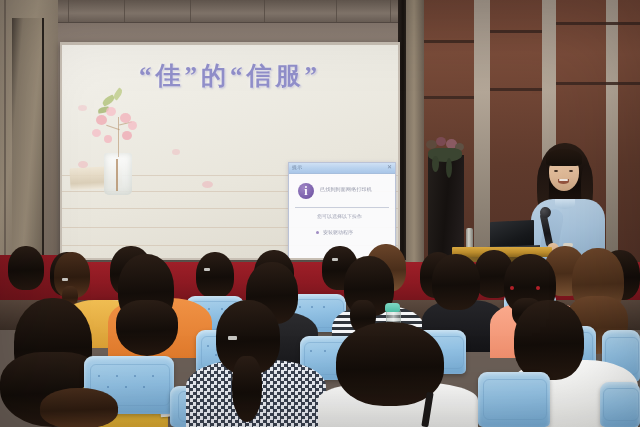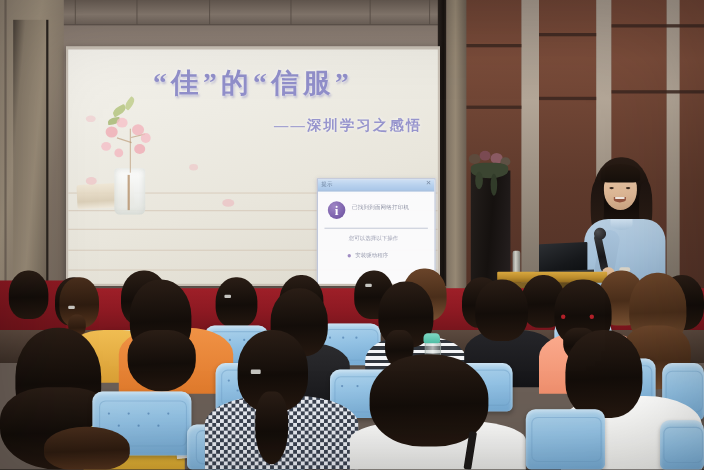--- a/index.html
+++ b/index.html
@@ -376,21 +376,20 @@
       <div class="blossom" style="left:60px;top:86px;width:10px;height:9px;background:#f0a9b3;"></div>
       <div class="blossom" style="left:30px;top:84px;width:9px;height:8px;background:#f5bec6;"></div>
       <div class="blossom" style="left:42px;top:90px;width:8px;height:8px;background:#f3b6bf;"></div>
       <div class="blossom" style="left:16px;top:116px;width:10px;height:7px;background:#f2b3bc;opacity:.5;"></div>
       <div class="blossom" style="left:140px;top:136px;width:11px;height:7px;background:#eda9b3;opacity:.45;"></div>
       <div class="blossom" style="left:16px;top:60px;width:9px;height:6px;background:#f2b7c0;opacity:.4;"></div>
       <div class="blossom" style="left:110px;top:104px;width:8px;height:6px;background:#f0b0ba;opacity:.4;"></div>
     </div>
 
     <div class="slide-title">“佳”的“信服”</div>
-    <div class="slide-subtitle">——深圳学习之感悟</div>
 
     <div class="slide-dialog">
       <div class="dlg-titlebar">
         <span class="dlg-caption">提示</span>
         <span class="dlg-close">✕</span>
       </div>
       <div class="dlg-icon">i</div>
       <div class="dlg-msg">已找到到面网络打印机</div>
       <div class="dlg-sep"></div>
       <div class="dlg-sub">您可以选择以下操作</div>

